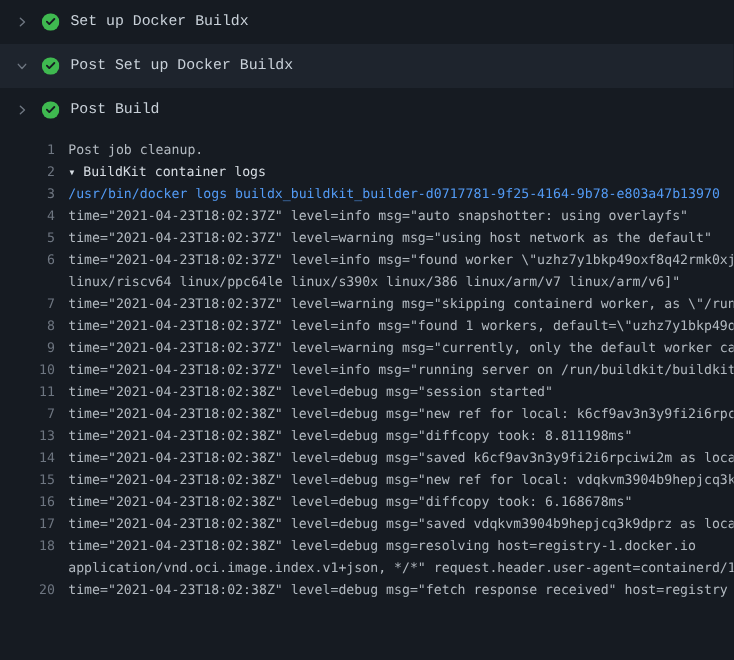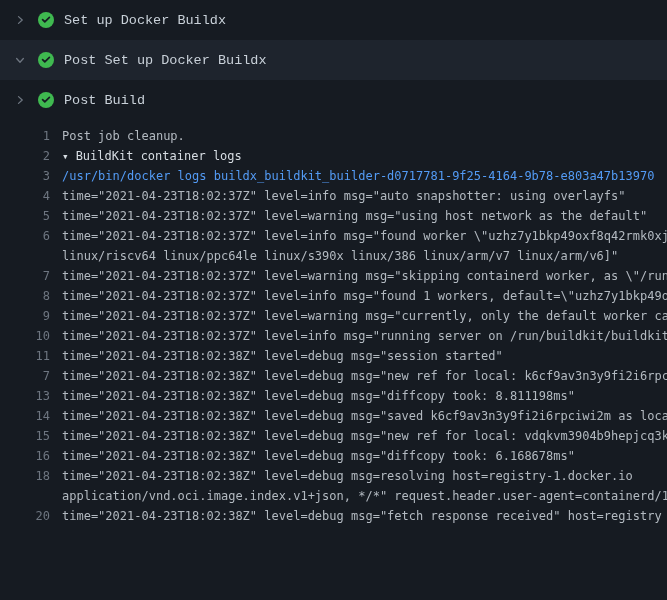--- a/index.html
+++ b/index.html
@@ -195,20 +195,24 @@
   <div class="logline plain">
     <span class="num">15</span>
     <span class="txt"><span class="body">time="2021-04-23T18:02:38Z" level=debug msg="new ref for local: vdqkvm3904b9hepjcq3k</span></span>
   </div>
 
   <div class="logline plain">
     <span class="num">16</span>
     <span class="txt"><span class="body">time="2021-04-23T18:02:38Z" level=debug msg="diffcopy took: 6.168678ms"</span></span>
   </div>
 
+  <div class="logline plain">
+    <span class="num">17</span>
+    <span class="txt"><span class="body">time="2021-04-23T18:02:38Z" level=debug msg="saved vdqkvm3904b9hepjcq3k9dprz as loca</span></span>
+  </div>
 
   <div class="logline plain">
     <span class="num">18</span>
     <span class="txt"><span class="body">time="2021-04-23T18:02:38Z" level=debug msg=resolving host=registry-1.docker.io</span></span>
   </div>
 
 
   <div class="logline wrap">
     <span class="num"></span>
     <span class="txt"><span class="body">application/vnd.oci.image.index.v1+json, */*" request.header.user-agent=containerd/1.4</span></span>

